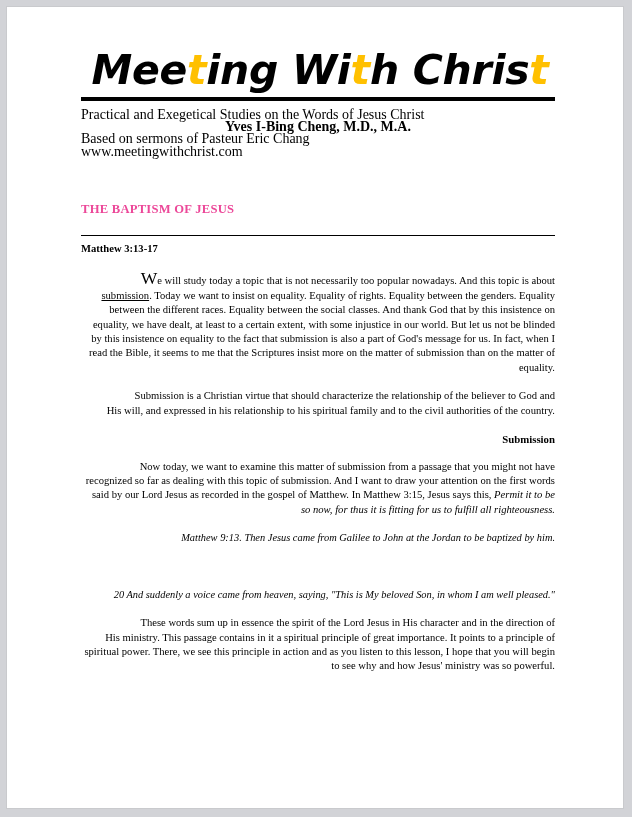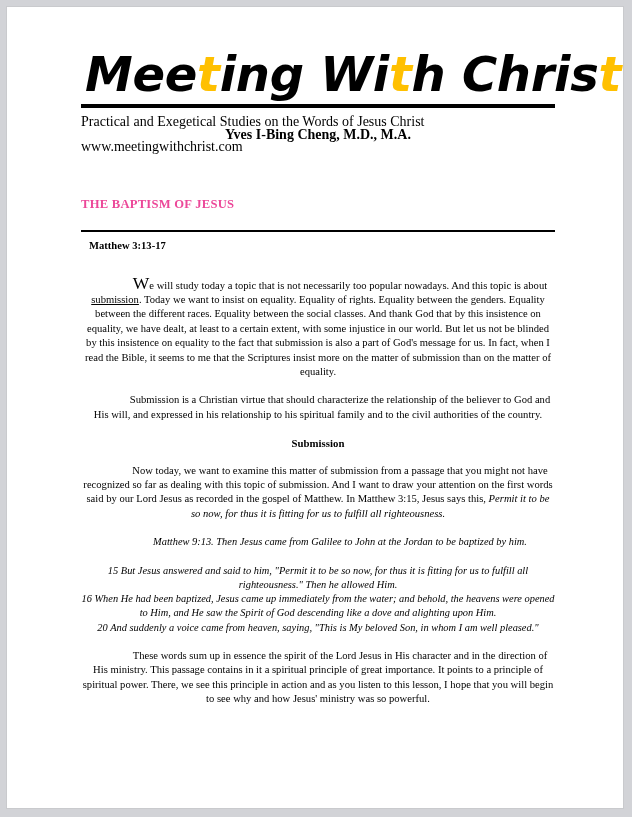--- a/index.html
+++ b/index.html
@@ -32,21 +32,21 @@
     left: 74px;
     top: 42px;
     width: 474px;
   }
 
   
   .masthead-title {
     font-family: "DejaVu Sans", "Liberation Sans", sans-serif;
     font-weight: bold;
     font-style: italic;
-    font-size: 48px;
+    font-size: 41px;
     letter-spacing: -0.3px;
     color: #000000;
     text-align: center;
     line-height: 1.05;
     white-space: nowrap;
     margin: 0;
     padding: 0 0 0 4px;
   }
   .masthead-title .hl { color: #ffc000; }
 
@@ -79,30 +79,30 @@
     height: 1.6px;
     background: #000000;
     margin-top: 18px;
     margin-bottom: 7px;
   }
 
   .scripture-ref {
     font-size: 10.6px;
     font-weight: bold;
     color: #000000;
-    margin: 8px;
+    margin: 0;
   }
 
   
   .body-copy {
     padding-top: 19px;
     font-size: 10.6px;
     line-height: 14.4px;
     color: #000000;
-    text-align: center;
+    text-align: right;
   }
 
   .body-copy p {
     margin: 0 0 14px 0;
     text-indent: 44px;
   }
 
   .dropcap {
     font-size: 17.5px;
     line-height: 10px;
@@ -135,20 +135,21 @@
     <div>
       <div class="masthead-title">
         <span>Mee</span><span class="hl">t</span><span>ing Wi</span><span class="hl">t</span><span>h Chris</span><span class="hl">t</span>
       </div>
 
       <div class="masthead-rule"></div>
 
       <div class="masthead-lines">
         <div>Practical and Exegetical Studies on the Words of Jesus Christ</div>
         <div class="bold">Yves I-Bing Cheng, M.D., M.A.</div>
+        <div>Based on sermons of Pasteur Eric Chang</div>
         <div>www.meetingwithchrist.com</div>
       </div>
     </div>
 
     <h1 class="doc-title">THE BAPTISM OF JESUS</h1>
     <div class="title-rule"></div>
     <div class="scripture-ref">Matthew 3:13-17</div>
 
     <div class="body-copy">
 
@@ -157,22 +158,22 @@
       <p>Submission is a Christian virtue that should characterize the relationship of the believer to God and His will, and expressed in his relationship to his spiritual family and to the civil authorities of the country.</p>
 
       <div class="section-heading">Submission</div>
 
       <p><span>Now today, we want to examine this matter of submission from a passage that you might not have recognized so far as dealing with this topic of submission. And I want to draw your attention on the first words said by our Lord Jesus as recorded in the gospel of Matthew. In Matthew 3:15, Jesus says this, </span><span class="it">Permit it to be so now, for thus it is fitting for us to fulfill all righteousness.</span></p>
 
 
       <p class="quote-block">
         <span>Matthew 9:13. Then Jesus came from Galilee to John at the Jordan to be baptized by him.</span><br>
         <br>
-        <span>15 But Jesus answered and said to him, "Permit it to be so now, for thus it is fitting for us to fulfill all righteousness." Then he allowed Him.</span><br>
-        <span>16 When He had been baptized, Jesus came up immediately from the water; and behold, the heavens were opened to Him, and He saw the Spirit of God descending like a dove and alighting upon Him.</span><br>
+        <br>
+        <br>
         <span>20 And suddenly a voice came from heaven, saying, "This is My beloved Son, in whom I am well pleased."</span>
       </p>
 
       <p>These words sum up in essence the spirit of the Lord Jesus in His character and in the direction of His ministry. This passage contains in it a spiritual principle of great importance. It points to a principle of spiritual power. There, we see this principle in action and as you listen to this lesson, I hope that you will begin to see why and how Jesus' ministry was so powerful.</p>
 
     </div>
   </div>
 </div>
 
 </body></html>

